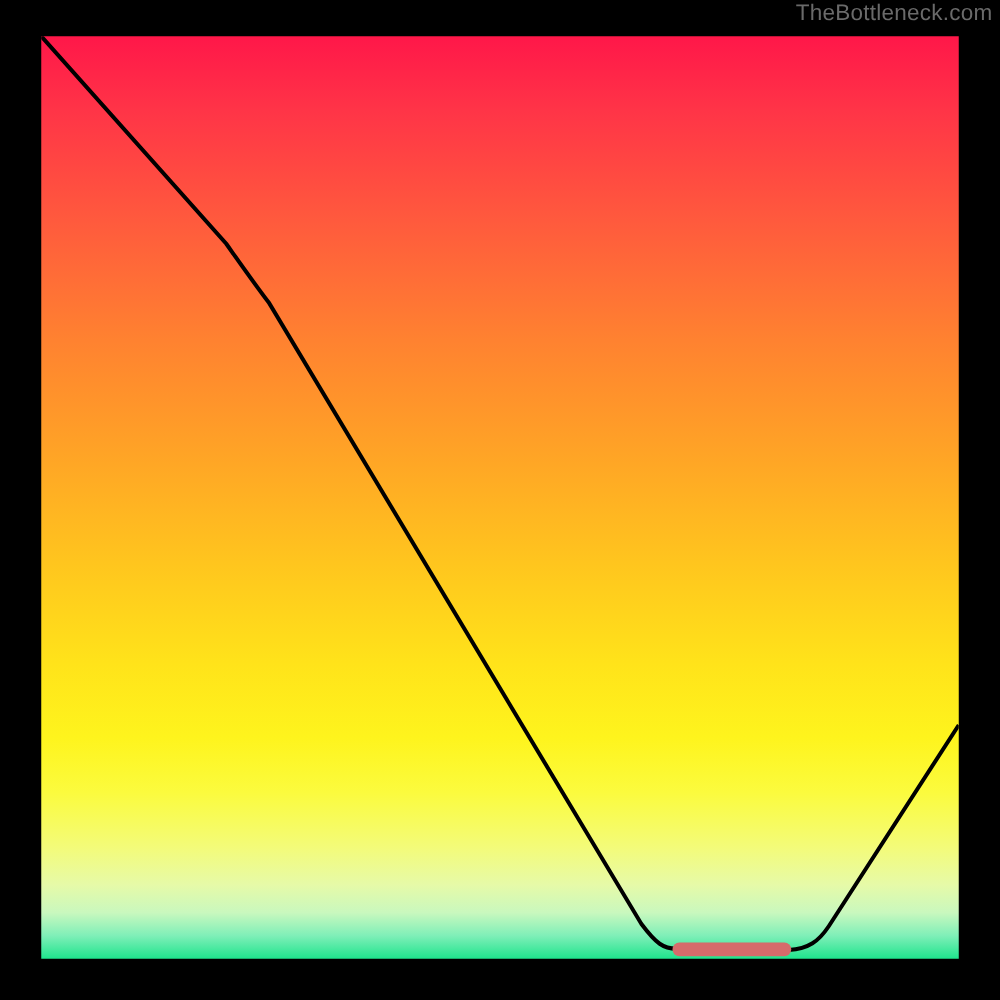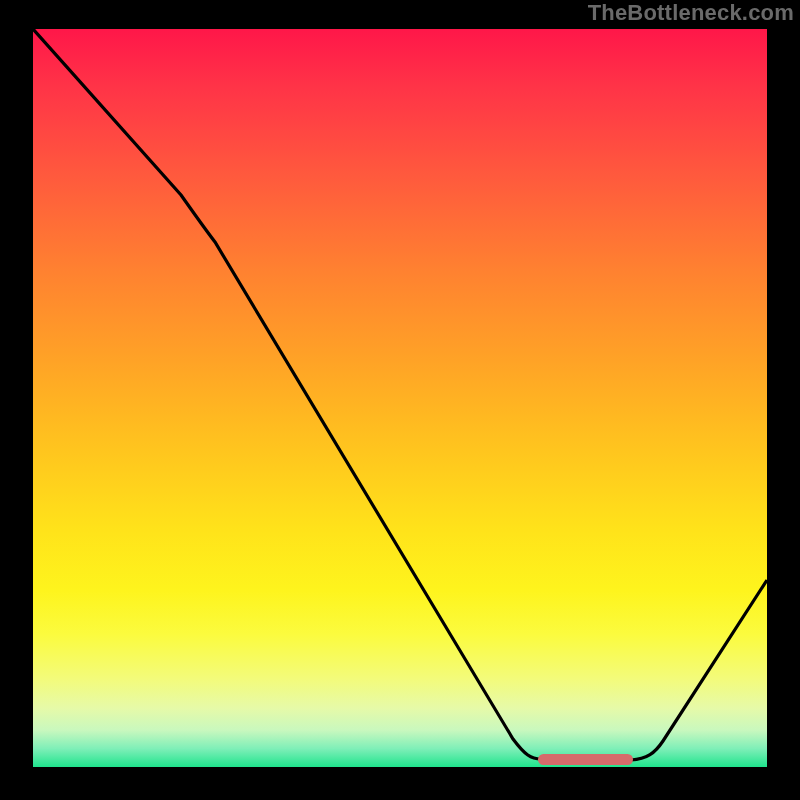--- a/index.html
+++ b/index.html
@@ -14,22 +14,22 @@
   .chart-wrap {
     position: relative;
     width: 800px;
     height: 800px;
   }
   .watermark {
     position: absolute;
     top: 0;
     right: 6px;
     color: #6a6a6a;
-    font-size: 22px;
-    font-weight: 700;
+    font-size: 18px;
+    font-weight: 400;
     letter-spacing: 0.2px;
     z-index: 10;
   }
   
   .plot {
     position: absolute;
     left: 33px;
     top: 29px;
     width: 734px;
     height: 738px;

